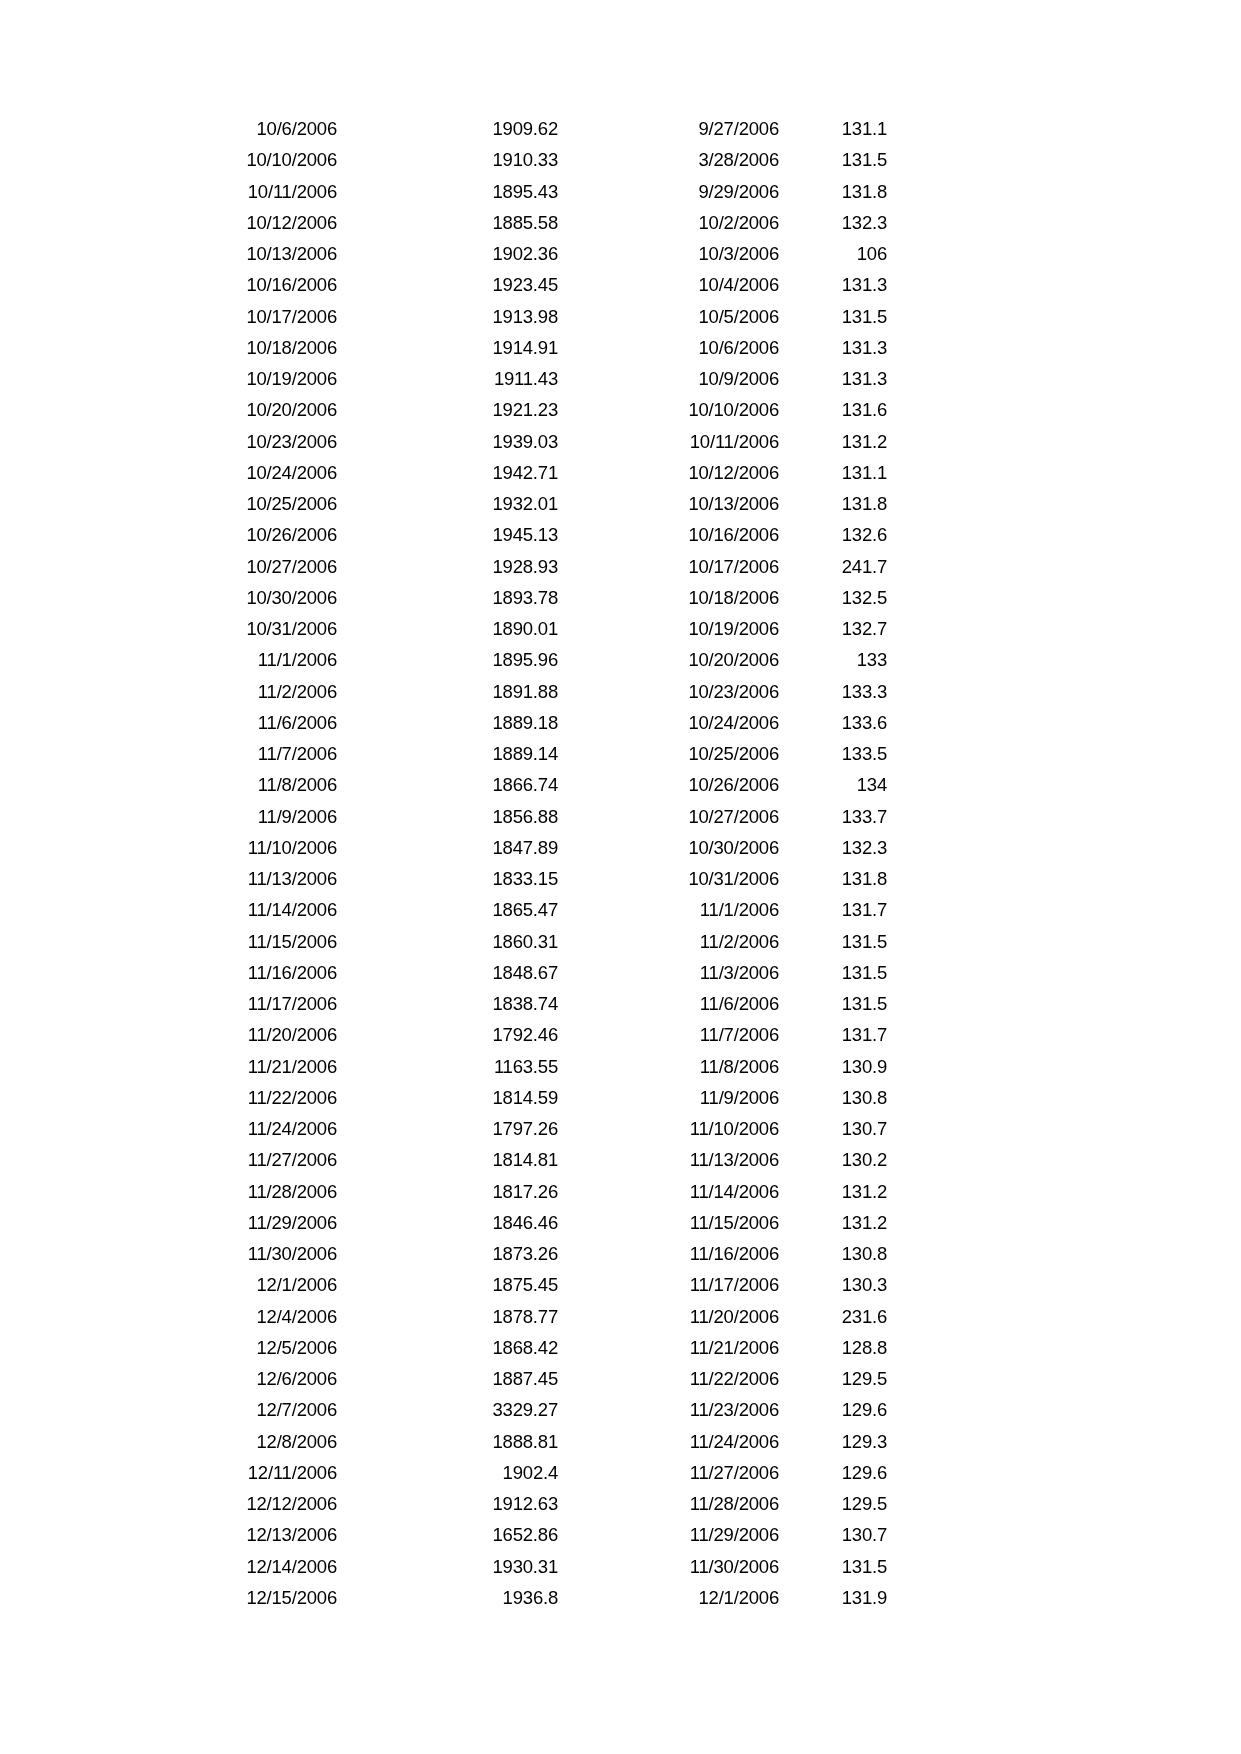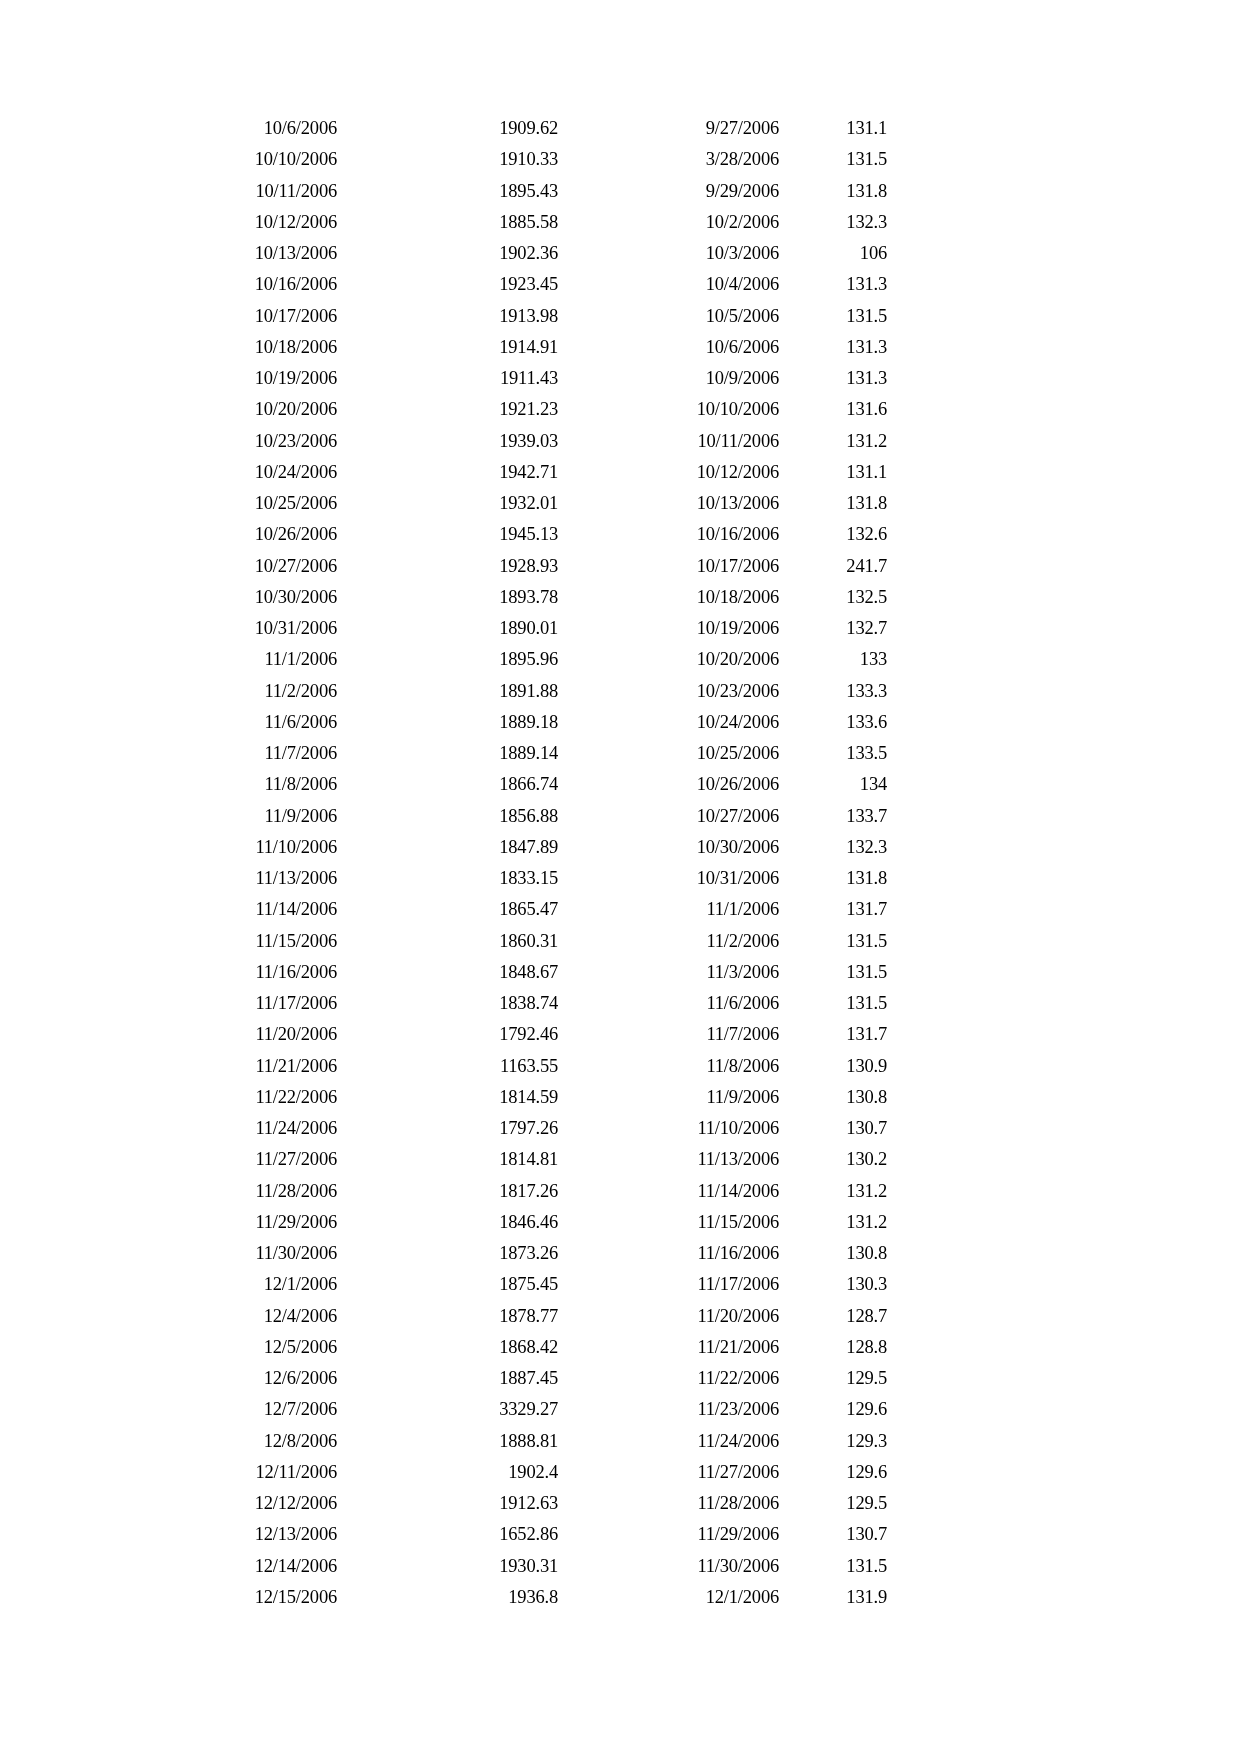--- a/index.html
+++ b/index.html
@@ -1,19 +1,19 @@
 <!DOCTYPE html>
 <html><head>
 <meta charset="utf-8">
 <style>
   html, body { margin: 0; padding: 0; background: #ffffff; }
   body { width: 1241px; height: 1754px; position: relative; overflow: hidden;
          font-family: "Liberation Sans", "DejaVu Sans", sans-serif; color: #000; }
   #sheet { position: absolute; left: 0; top: 113px; width: 1241px; }
-  .row { position: relative; height: 31.26px; font-family: Liberation Serif, serif; }
+  .row { position: relative; height: 31.26px; }
   .cell { position: absolute; top: 0; height: 31.26px; line-height: 31.26px;
           text-align: right; font-size: 18.5px; white-space: nowrap; letter-spacing: -0.2px; }
   .c1 { right: calc(1241px - 337px); width: 150px; }
   .c2 { right: calc(1241px - 558px); width: 150px; }
   .c3 { right: calc(1241px - 779px); width: 150px; }
   .c4 { right: calc(1241px - 887px); width: 100px; }
 </style>
 </head>
 <body>
 
@@ -243,21 +243,21 @@
     <div class="row">
       <div class="cell c1">12/1/2006</div>
       <div class="cell c2">1875.45</div>
       <div class="cell c3">11/17/2006</div>
       <div class="cell c4">130.3</div>
     </div>
     <div class="row">
       <div class="cell c1">12/4/2006</div>
       <div class="cell c2">1878.77</div>
       <div class="cell c3">11/20/2006</div>
-      <div class="cell c4">128.7</div>
+      <div class="cell c4">231.6</div>
     </div>
     <div class="row">
       <div class="cell c1">12/5/2006</div>
       <div class="cell c2">1868.42</div>
       <div class="cell c3">11/21/2006</div>
       <div class="cell c4">128.8</div>
     </div>
     <div class="row">
       <div class="cell c1">12/6/2006</div>
       <div class="cell c2">1887.45</div>

